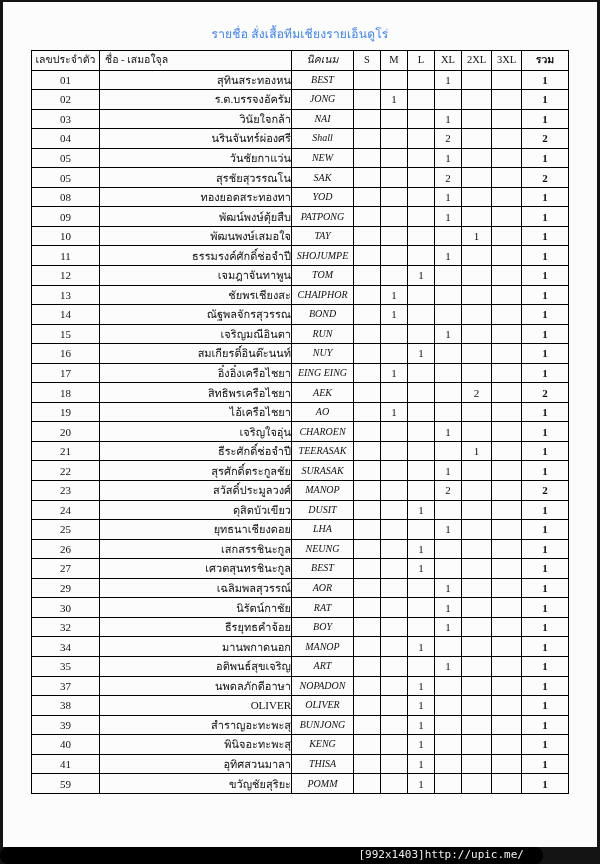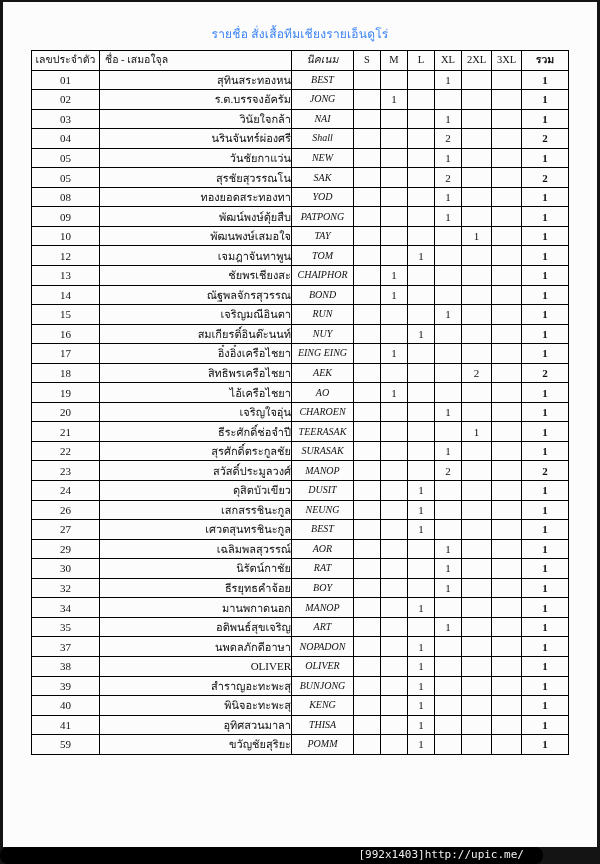--- a/index.html
+++ b/index.html
@@ -193,20 +193,32 @@
           <td class="c-nick">TAY</td>
           <td class="c-s"></td>
           <td class="c-m"></td>
           <td class="c-l"></td>
           <td class="c-xl"></td>
           <td class="c-2xl">1</td>
           <td class="c-3xl"></td>
           <td class="c-total">1</td>
         </tr>
         <tr>
+          <td class="c-id">11</td>
+          <td class="c-name"><span class="first">ธรรมรงค์ศักดิ์</span><span class="last">ช่อจำปี</span></td>
+          <td class="c-nick">SHOJUMPE</td>
+          <td class="c-s"></td>
+          <td class="c-m"></td>
+          <td class="c-l"></td>
+          <td class="c-xl">1</td>
+          <td class="c-2xl"></td>
+          <td class="c-3xl"></td>
+          <td class="c-total">1</td>
+        </tr>
+        <tr>
           <td class="c-id">12</td>
           <td class="c-name"><span class="first">เจมฎา</span><span class="last">จันทาพูน</span></td>
           <td class="c-nick">TOM</td>
           <td class="c-s"></td>
           <td class="c-m"></td>
           <td class="c-l">1</td>
           <td class="c-xl"></td>
           <td class="c-2xl"></td>
           <td class="c-3xl"></td>
           <td class="c-total">1</td>
@@ -344,20 +356,32 @@
           <td class="c-total">2</td>
         </tr>
         <tr>
           <td class="c-id">24</td>
           <td class="c-name"><span class="first">ดุสิต</span><span class="last">บัวเขียว</span></td>
           <td class="c-nick">DUSIT</td>
           <td class="c-s"></td>
           <td class="c-m"></td>
           <td class="c-l">1</td>
           <td class="c-xl"></td>
+          <td class="c-2xl"></td>
+          <td class="c-3xl"></td>
+          <td class="c-total">1</td>
+        </tr>
+        <tr>
+          <td class="c-id">25</td>
+          <td class="c-name"><span class="first">ยุทธนา</span><span class="last">เชียงดอย</span></td>
+          <td class="c-nick">LHA</td>
+          <td class="c-s"></td>
+          <td class="c-m"></td>
+          <td class="c-l"></td>
+          <td class="c-xl">1</td>
           <td class="c-2xl"></td>
           <td class="c-3xl"></td>
           <td class="c-total">1</td>
         </tr>
         <tr>
           <td class="c-id">26</td>
           <td class="c-name"><span class="first">เสกสรร</span><span class="last">ชินะกูล</span></td>
           <td class="c-nick">NEUNG</td>
           <td class="c-s"></td>
           <td class="c-m"></td>

